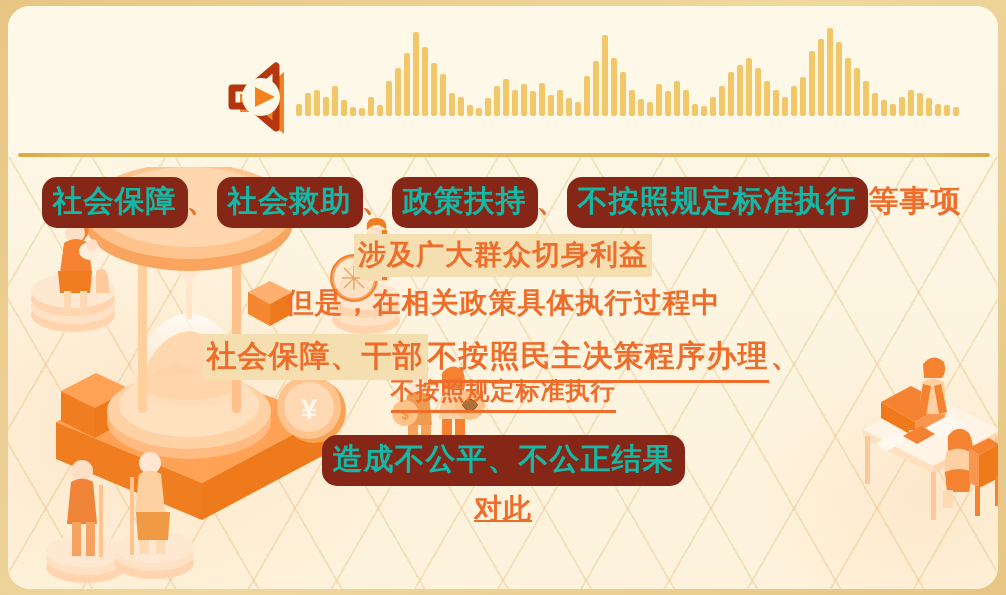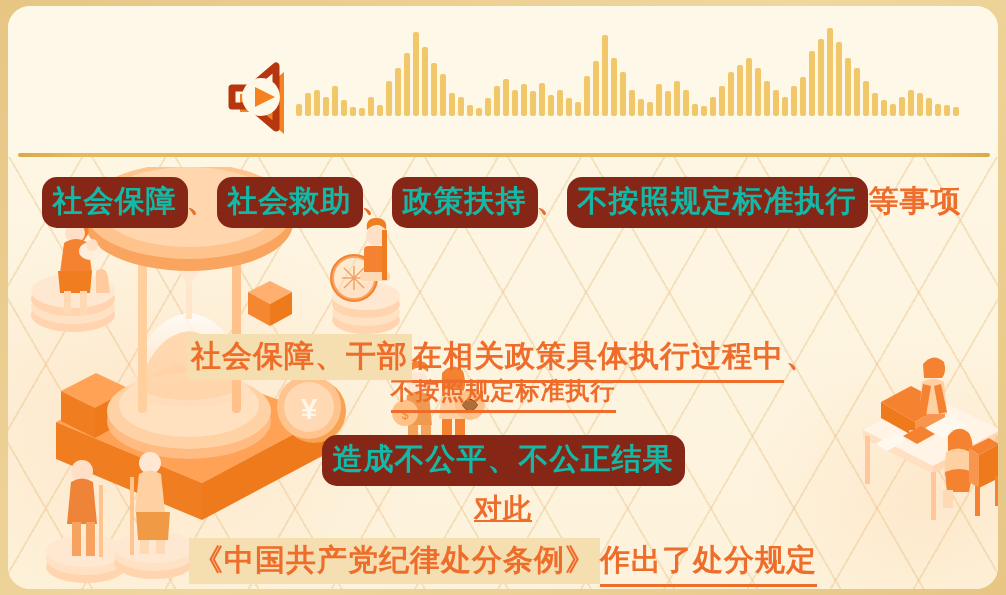--- a/index.html
+++ b/index.html
@@ -351,37 +351,40 @@
         <rect x="142" y="124" width="5" height="30" fill="#f58230"></rect>
       </svg>
     </div>
 
     <div class="lines">
 
       <div class="line l1">
         <span class="chip">社会保障</span><span>、</span><span class="chip">社会救助</span><span>、</span><span class="chip">政策扶持</span><span>、</span><span class="chip">不按照规定标准执行</span><span class="pl">等事项</span>
       </div>
 
-
+      <div class="line l2">
+        <span class="hl">涉及广大群众切身利益</span>
+      </div>
+
+      <div class="line l3">
+        <span>但是，在相关政策具体执行过程中</span>
+      </div>
 
       <div class="line l4">
-        <span class="hl">社会保障、干部</span><span class="ul">在相关政策具体执行过程中</span><span class="pl">、</span>
+        <span class="hl">社会保障、干部</span><span class="ul">不按照民主决策程序办理</span><span class="pl">、</span>
       </div>
 
       <div class="line l5">
         <span class="ul">不按照规定标准执行</span>
       </div>
 
       <div class="line l6">
         <span class="chip">造成不公平、不公正结果</span>
       </div>
 
       <div class="line l7">
         <span>对此</span>
       </div>
 
-      <div class="line l8">
-        <span class="hl">《中国共产党纪律处分条例》</span><span class="ul">作出了处分规定</span>
-      </div>
     </div>
 
   </div>
 </div>
 
 </body></html>

